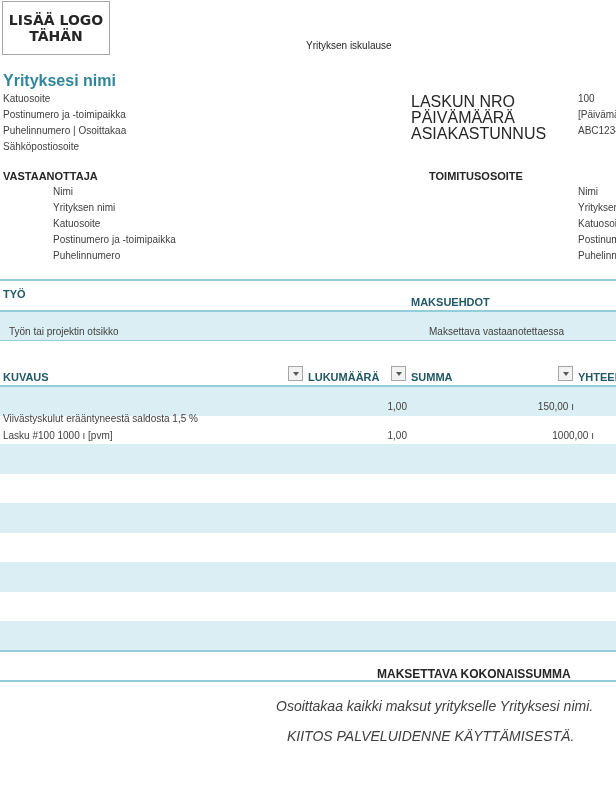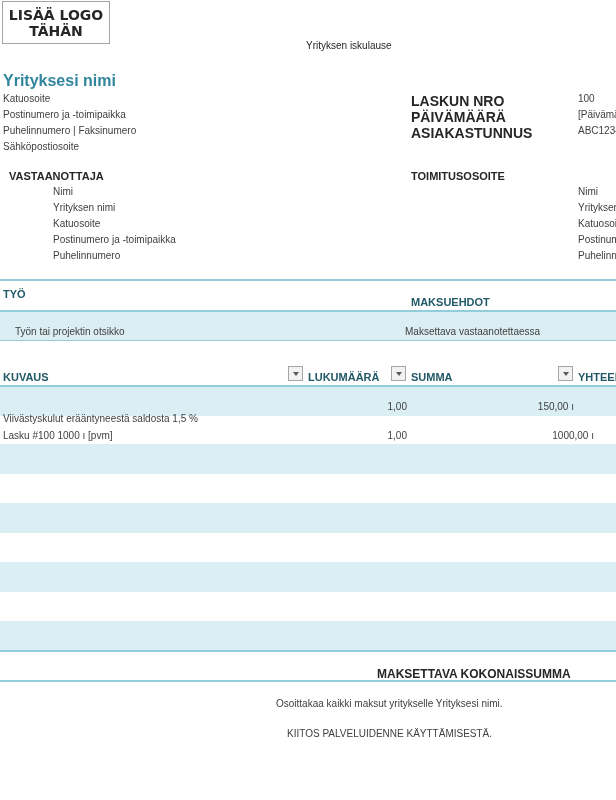--- a/index.html
+++ b/index.html
@@ -1,92 +1,92 @@
 <!DOCTYPE html>
 <html><head>
   <meta charset="utf-8">
   <style>
     * { box-sizing: border-box; margin: 0; padding: 0; }
     html, body { width: 616px; height: 800px; overflow: hidden; background: #ffffff; }
     body { position: relative; font-family: "Liberation Sans", sans-serif; color: #404040; font-size: 10px; }
     .abs { position: absolute; white-space: nowrap; }
 
-    .logo-box { left: 2px; top: 1px; width: 108px; height: 43px; border: 1px solid #a6a6a6;
+    .logo-box { left: 2px; top: 1px; width: 108px; height: 54px; border: 1px solid #a6a6a6;
       display: flex; flex-direction: column; align-items: center; justify-content: center;
       font-family: "DejaVu Sans", sans-serif; font-weight: bold; font-size: 14px; color: #262626; line-height: 16px; }
     .tagline { left: 306px; top: 40px; font-size: 10px; color: #262626; }
 
     .company-name { left: 3px; top: 72px; font-size: 16px; font-weight: bold; color: #31859c; }
     .addr-line { left: 3px; font-size: 10px; color: #404040; }
 
-    .meta-label { left: 411px; font-weight: bold; font-size: 14px; color: #262626; }
+    .meta-label { left: 411px; font-weight: normal; font-size: 16px; color: #262626; }
     .meta-value { left: 578px; font-size: 10px; color: #404040; }
 
     .sec-head { font-weight: bold; font-size: 11px; color: #262626; }
     .recip-line { left: 53px; font-size: 10px; color: #404040; }
     .ship-line { left: 578px; font-size: 10px; color: #404040; }
 
     .hline { position: absolute; left: 0; width: 616px; height: 2px; background: #92cddc; }
     .band { position: absolute; left: 0; width: 616px; background: #daeef3; }
 
     .teal-head { font-weight: bold; font-size: 11px; color: #215967; }
 
     .dd-btn { position: absolute; width: 15px; height: 15px; border: 1px solid #a6a6a6; background: #f2f2f2;
       display: flex; align-items: center; justify-content: center; }
     .dd-btn span { display: block; width: 0; height: 0; border-left: 3px solid transparent; border-right: 3px solid transparent; border-top: 4px solid #595959; }
 
     .cell { font-size: 10px; color: #404040; }
     .right { text-align: right; }
 
     .total-label { left: 377px; top: 667px; font-weight: bold; font-size: 12px; color: #262626; }
-    .footer-note { font-size: 10px; color: #404040; }
+    .footer-note { font-style: italic; font-size: 14px; color: #404040; }
   </style>
 </head>
 <body>
 
 <div class="abs logo-box">
   <div>LISÄÄ LOGO</div>
   <div>TÄHÄN</div>
 </div>
 <div class="abs tagline">Yrityksen iskulause</div>
 
 <div class="abs company-name">Yrityksesi nimi</div>
 <div class="abs addr-line" style="top:93px">Katuosoite</div>
 <div class="abs addr-line" style="top:109px">Postinumero ja -toimipaikka</div>
-<div class="abs addr-line" style="top:125px">Puhelinnumero | Faksinumero</div>
+<div class="abs addr-line" style="top:125px">Puhelinnumero | Osoittakaa</div>
 <div class="abs addr-line" style="top:141px">Sähköpostiosoite</div>
 
 <div class="abs meta-label" style="top:93px">LASKUN NRO</div>
 <div class="abs meta-value" style="top:93px">100</div>
 <div class="abs meta-label" style="top:109px">PÄIVÄMÄÄRÄ</div>
 <div class="abs meta-value" style="top:109px">[Päivämäärä]</div>
 <div class="abs meta-label" style="top:125px">ASIAKASTUNNUS</div>
 <div class="abs meta-value" style="top:125px">ABC12345</div>
 
-<div class="abs sec-head" style="left:9px; top:170px">VASTAANOTTAJA</div>
+<div class="abs sec-head" style="left:3px; top:170px">VASTAANOTTAJA</div>
 <div class="abs recip-line" style="top:186px">Nimi</div>
 <div class="abs recip-line" style="top:202px">Yrityksen nimi</div>
 <div class="abs recip-line" style="top:218px">Katuosoite</div>
 <div class="abs recip-line" style="top:234px">Postinumero ja -toimipaikka</div>
 <div class="abs recip-line" style="top:250px">Puhelinnumero</div>
 
-<div class="abs sec-head" style="left:411px; top:170px">TOIMITUSOSOITE</div>
+<div class="abs sec-head" style="left:429px; top:170px">TOIMITUSOSOITE</div>
 <div class="abs ship-line" style="top:186px">Nimi</div>
 <div class="abs ship-line" style="top:202px">Yrityksen nimi</div>
 <div class="abs ship-line" style="top:218px">Katuosoite</div>
 <div class="abs ship-line" style="top:234px">Postinumero ja -toimipaikka</div>
 <div class="abs ship-line" style="top:250px">Puhelinnumero</div>
 
 <div class="hline" style="top:279px"></div>
 <div class="abs teal-head" style="left:3px; top:288px">TYÖ</div>
 <div class="abs teal-head" style="left:411px; top:296px">MAKSUEHDOT</div>
 <div class="hline" style="top:310px"></div>
 <div class="band" style="top:312px; height:28px"></div>
-<div class="abs cell" style="left:15px; top:326px">Työn tai projektin otsikko</div>
-<div class="abs cell" style="left:405px; top:326px">Maksettava vastaanotettaessa</div>
+<div class="abs cell" style="left:9px; top:326px">Työn tai projektin otsikko</div>
+<div class="abs cell" style="left:429px; top:326px">Maksettava vastaanotettaessa</div>
 <div class="hline" style="top:340px; height:1px"></div>
 
 <div class="abs teal-head" style="left:3px; top:371px">KUVAUS</div>
 <div class="dd-btn" style="left:288px; top:366px">
     <span></span>
   </div>
 <div class="abs teal-head" style="left:308px; top:371px">LUKUMÄÄRÄ</div>
 <div class="dd-btn" style="left:391px; top:366px">
     <span></span>
   </div>

